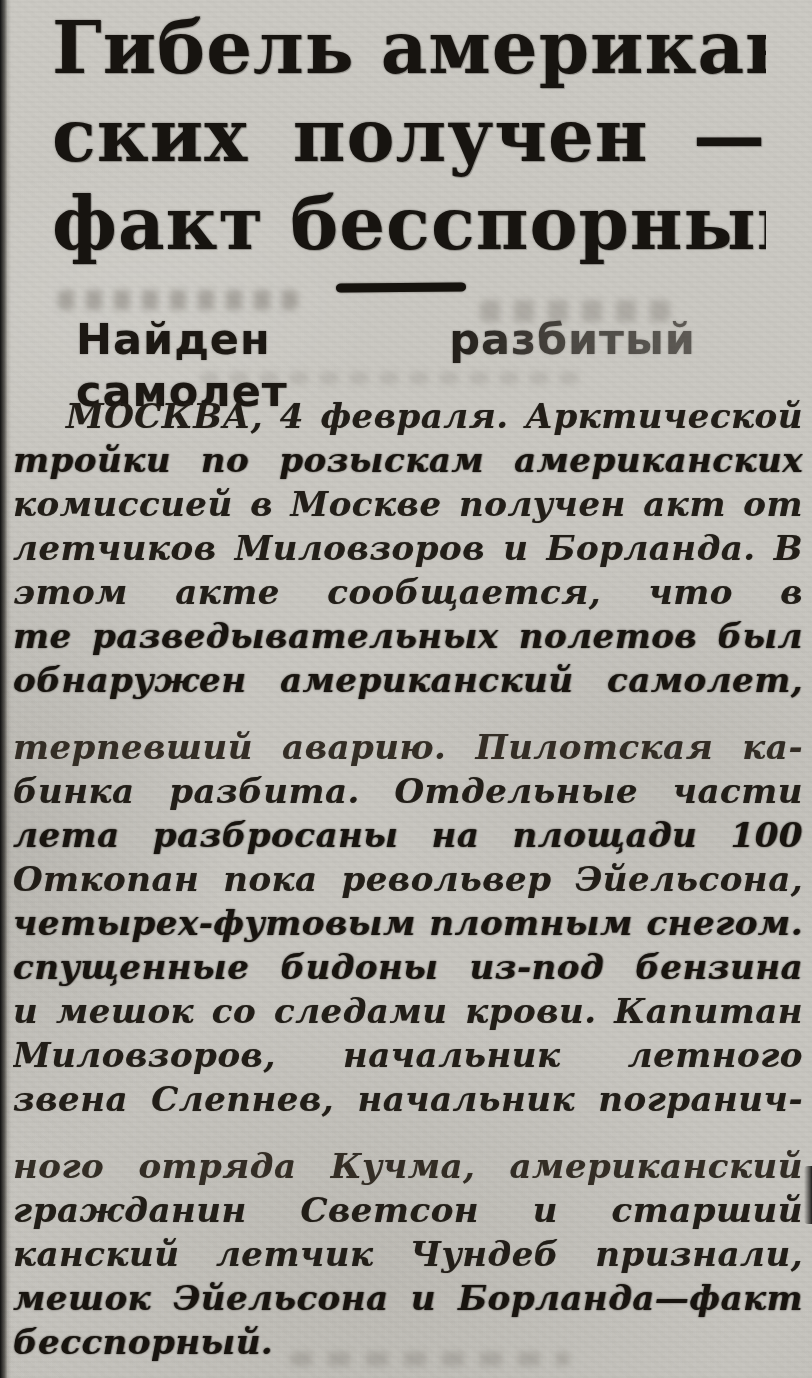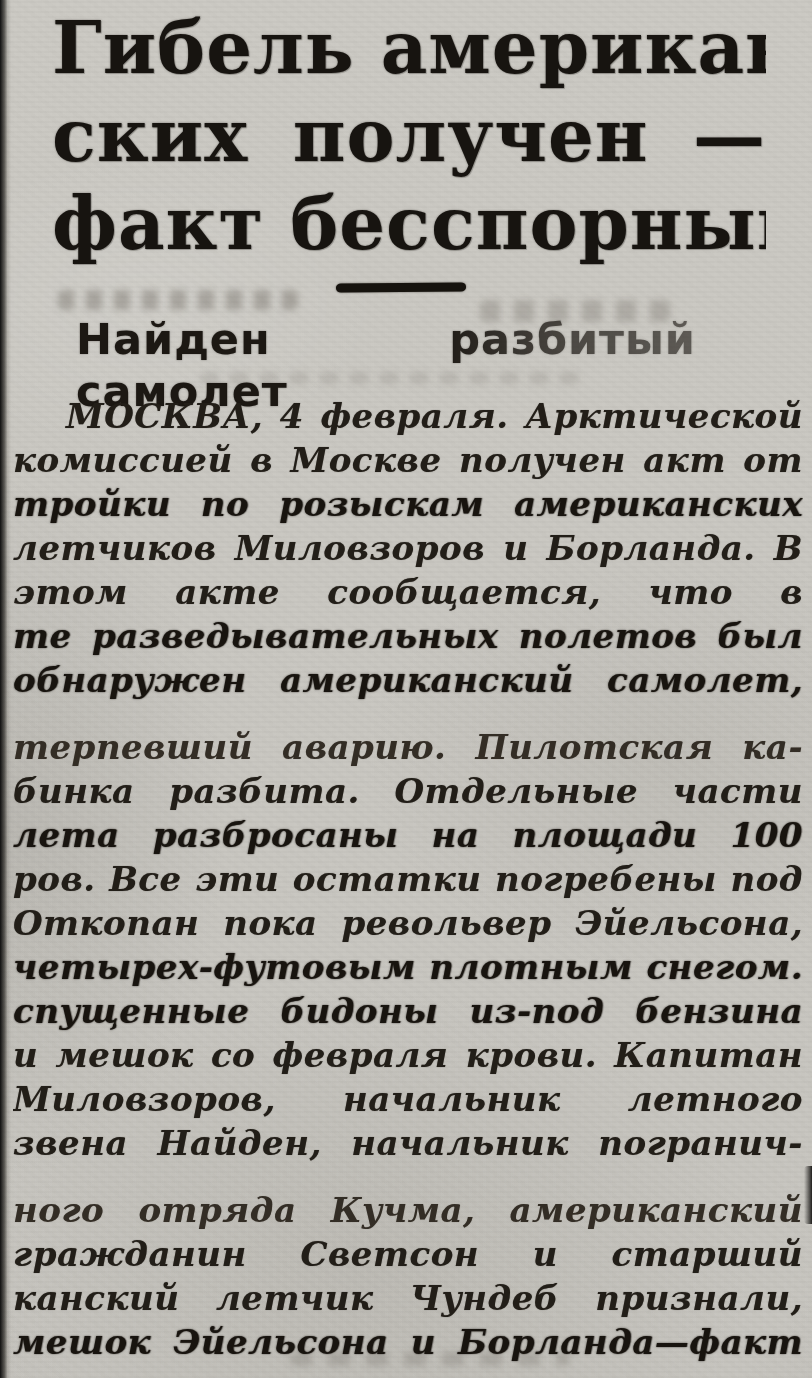--- a/index.html
+++ b/index.html
@@ -116,34 +116,34 @@
     <div class="headline-line">ских получен —</div>
     <div class="headline-line">факт бесспорный</div>
   </div>
 
   <div class="divider"></div>
 
   <div class="subhead">Найден разбитый самолет</div>
 
   <div class="body-col">
     <div class="body-line first">МОСКВА, 4 февраля. Арктической</div>
+    <div class="body-line heavy">тройки по розыскам американских</div>
     <div class="body-line">комиссией в Москве получен акт от</div>
-    <div class="body-line heavy">тройки по розыскам американских</div>
     <div class="body-line">летчиков Миловзоров и Борланда. В</div>
     <div class="body-line">этом акте сообщается, что в результа-</div>
     <div class="body-line heavy">те разведывательных полетов был</div>
     <div class="body-line heavy">обнаружен американский самолет, по-</div>
     <div class="body-line dim">терпевший аварию. Пилотская ка-</div>
     <div class="body-line">бинка разбита. Отдельные части само-</div>
     <div class="body-line heavy">лета разбросаны на площади 100 мет-</div>
-    <div class="body-line">ров. Все эти остатки погребены под</div>
     <div class="body-line">Откопан пока револьвер Эйельсона,</div>
     <div class="body-line heavy">четырех-футовым плотным снегом.</div>
     <div class="body-line heavy">спущенные бидоны из-под бензина</div>
-    <div class="body-line">и мешок со февраля крови. Капитан</div>
+    <div class="body-line">и мешок со следами крови. Капитан</div>
     <div class="body-line">Миловзоров, начальник летного</div>
-    <div class="body-line">звена Найден, начальник погранич-</div>
+    <div class="body-line">звена Слепнев, начальник погранич-</div>
     <div class="body-line dim">ного отряда Кучма, американский</div>
     <div class="body-line">гражданин Светсон и старший амери-</div>
     <div class="body-line">канский летчик Чундеб признали, что</div>
     <div class="body-line heavy">мешок Эйельсона и Борланда—факт</div>
+    <div class="body-line heavy last">бесспорный.</div>
   </div>
 </div>
 
 </body></html>

